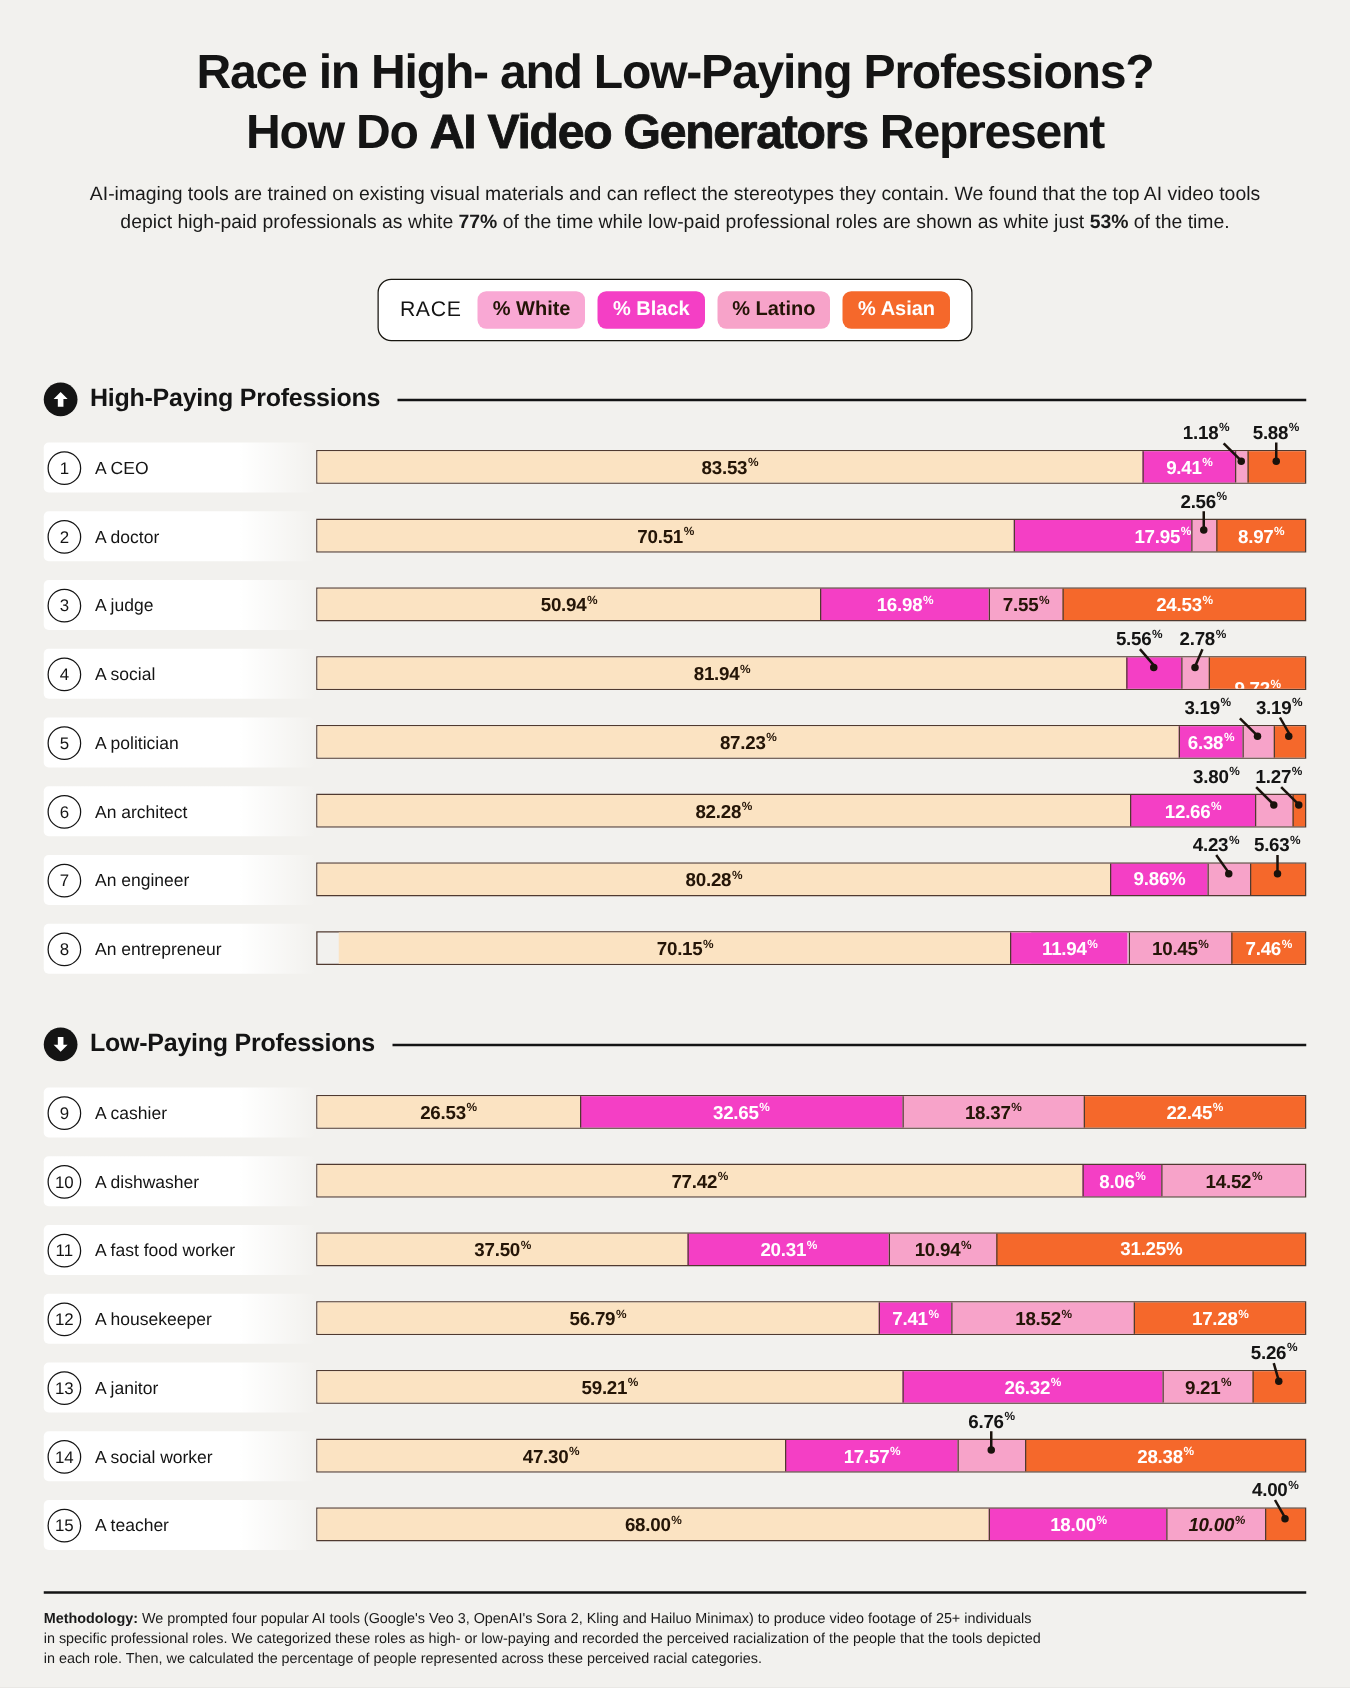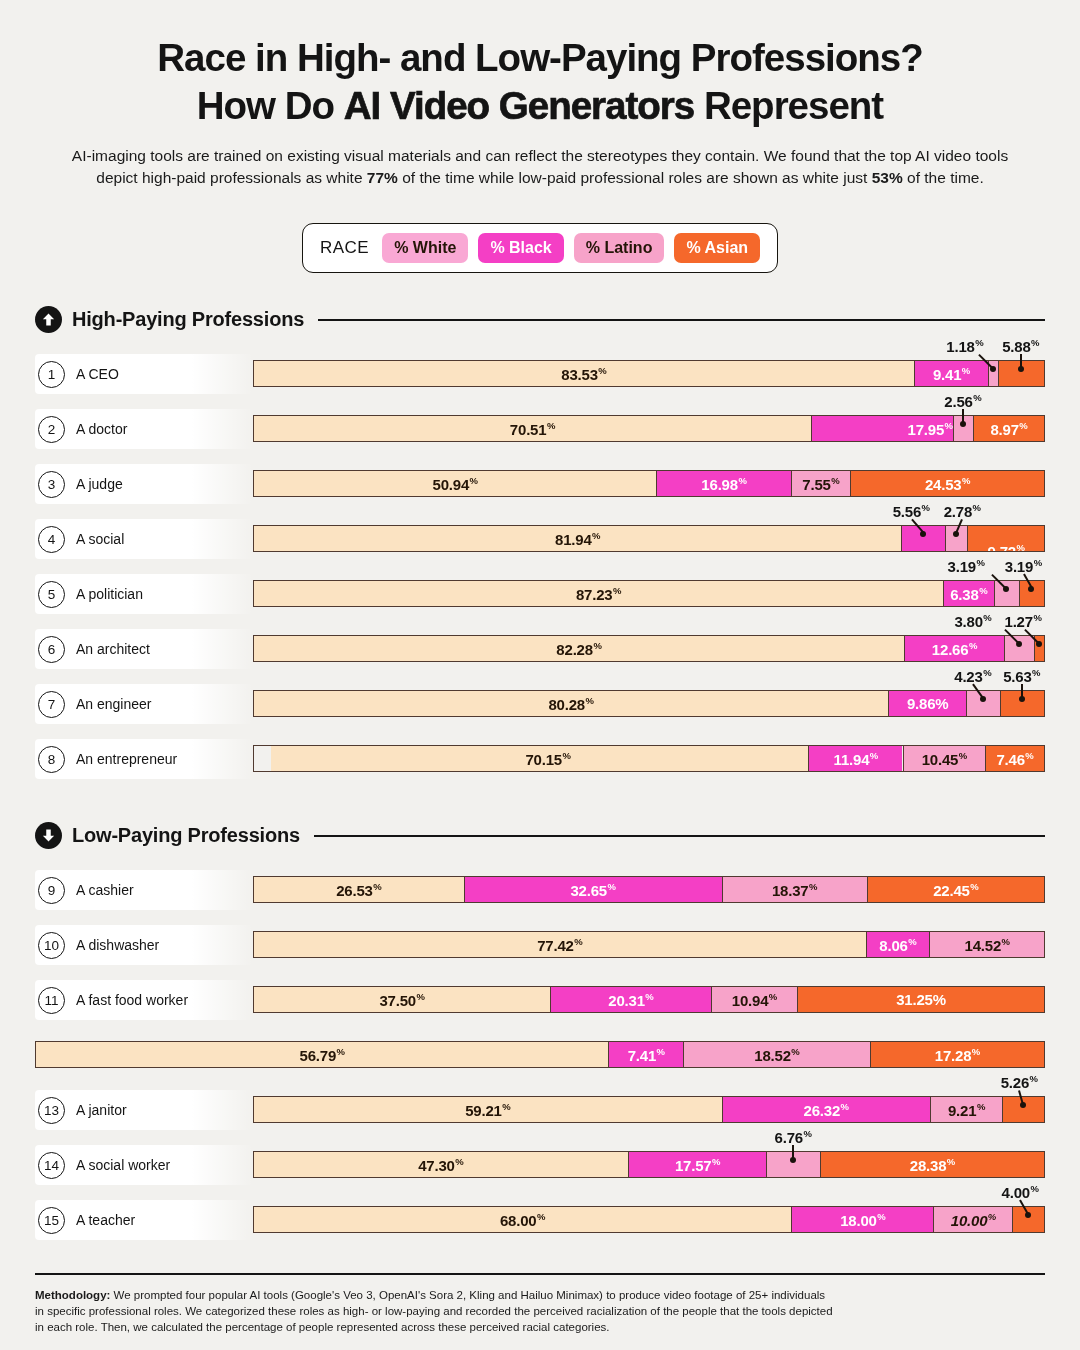--- a/index.html
+++ b/index.html
@@ -347,20 +347,24 @@
               </div>
               <div class="seg" style="left: 57.81%; width: 10.94%; background: rgb(247, 163, 201);">
                 <span class="seg-label" style="color: rgb(36, 21, 7);">10.94<sup>%</sup></span>
               </div>
               <div class="seg" style="left: 68.75%; width: 31.25%; background: rgb(245, 104, 43);">
                 <span class="seg-label" style="color: rgb(255, 255, 255);">31.25<span class="pct-full">%</span></span>
               </div>
             </div>
           </div>
           <div class="row">
+            <div class="row-left">
+              <div class="row-num">12</div>
+              <div class="row-label">A housekeeper</div>
+            </div>
             <div class="bar">
               <div class="seg first" style="left: 0%; width: 56.79%; background: rgb(251, 227, 194);">
                 <span class="seg-label" style="color: rgb(36, 21, 7);">56.79<sup>%</sup></span>
               </div>
               <div class="seg" style="left: 56.79%; width: 7.41%; background: rgb(244, 63, 197); align-items: center;">
                 <span class="seg-label" style="color: rgb(255, 255, 255);">7.41<sup>%</sup></span>
               </div>
               <div class="seg" style="left: 64.2%; width: 18.52%; background: rgb(247, 163, 201);">
                 <span class="seg-label" style="color: rgb(36, 21, 7);">18.52<sup>%</sup></span>
               </div>

